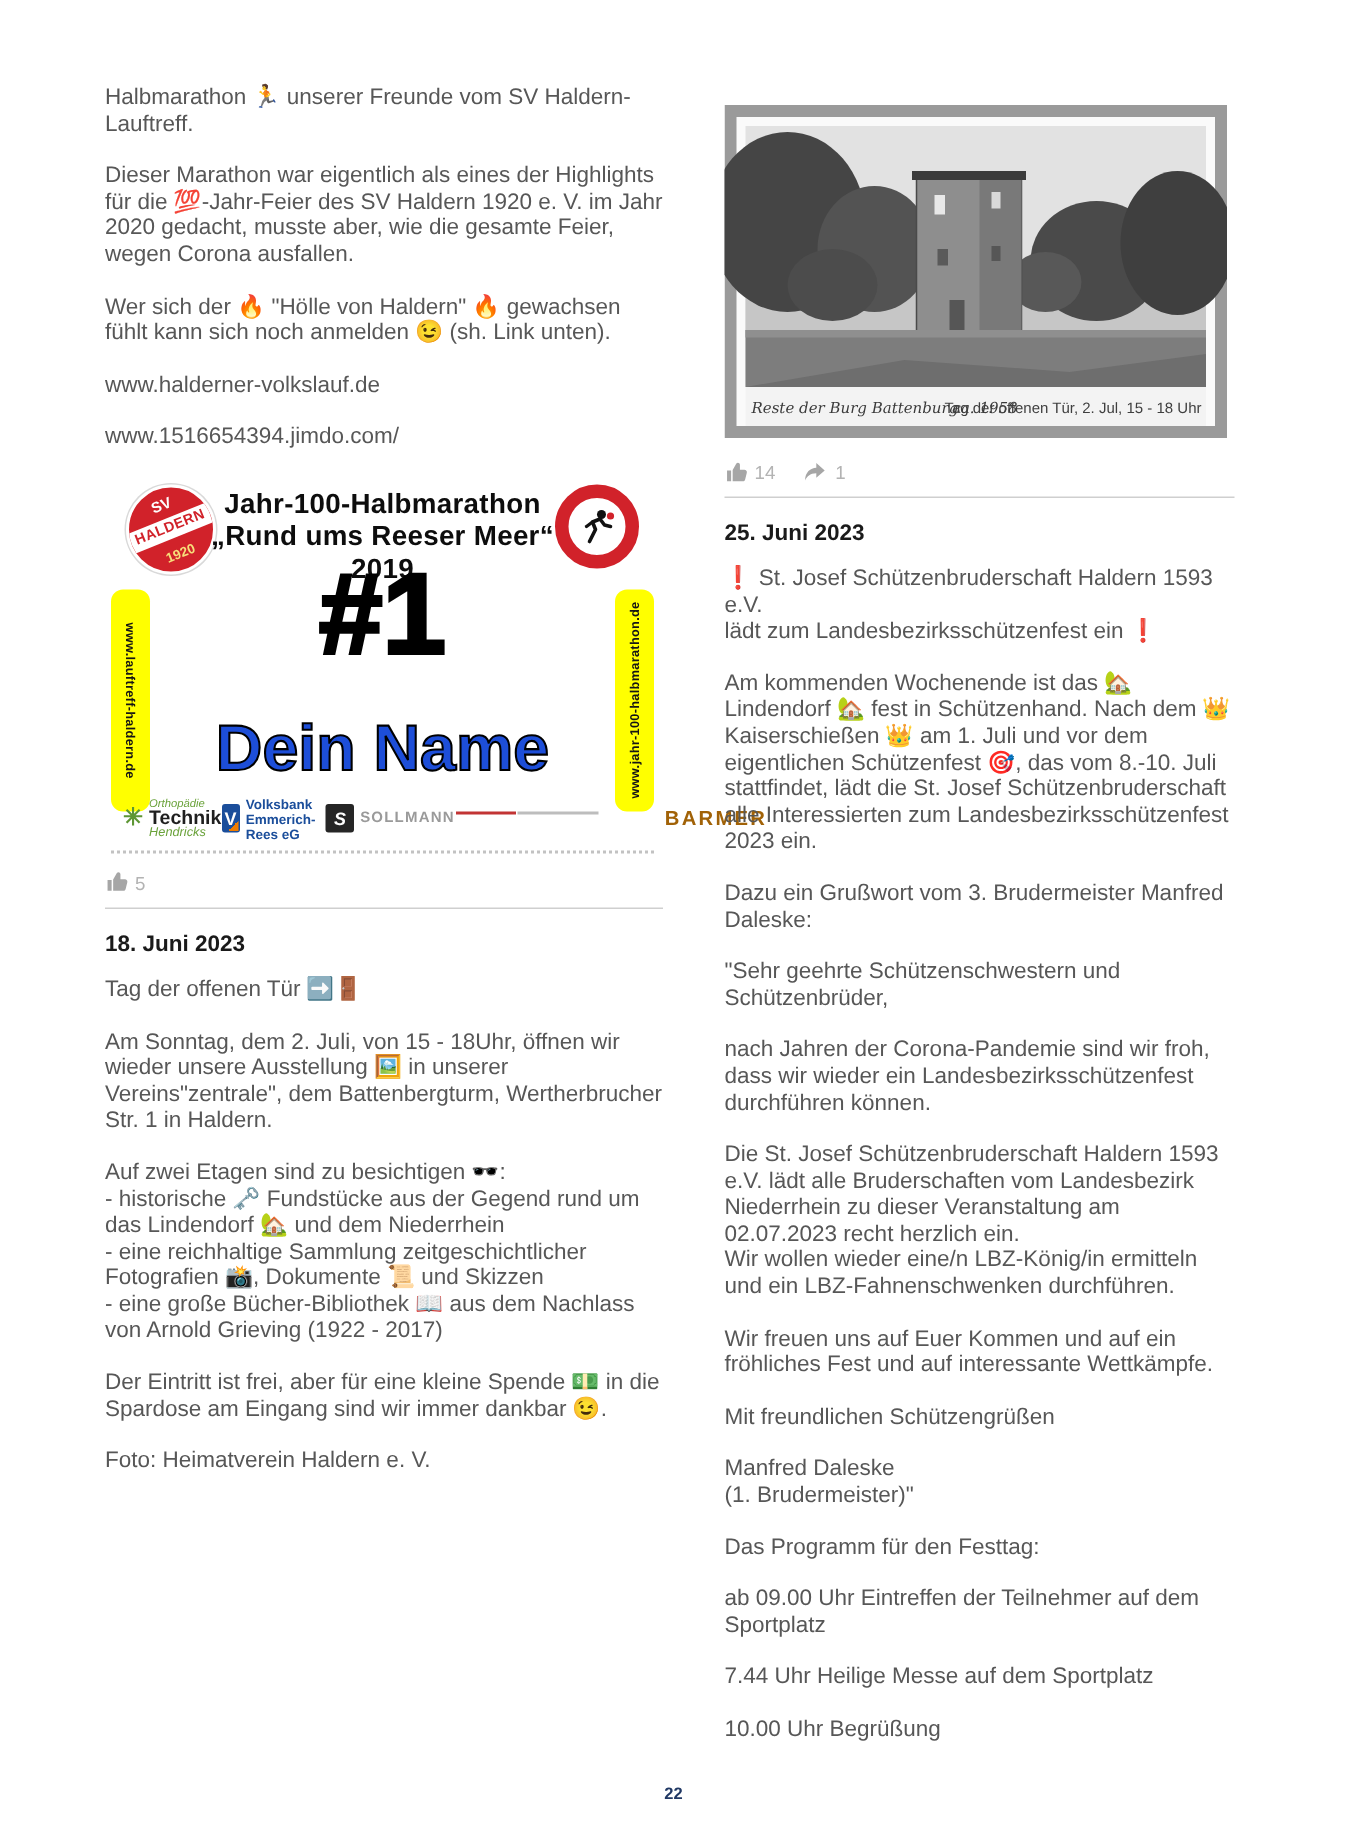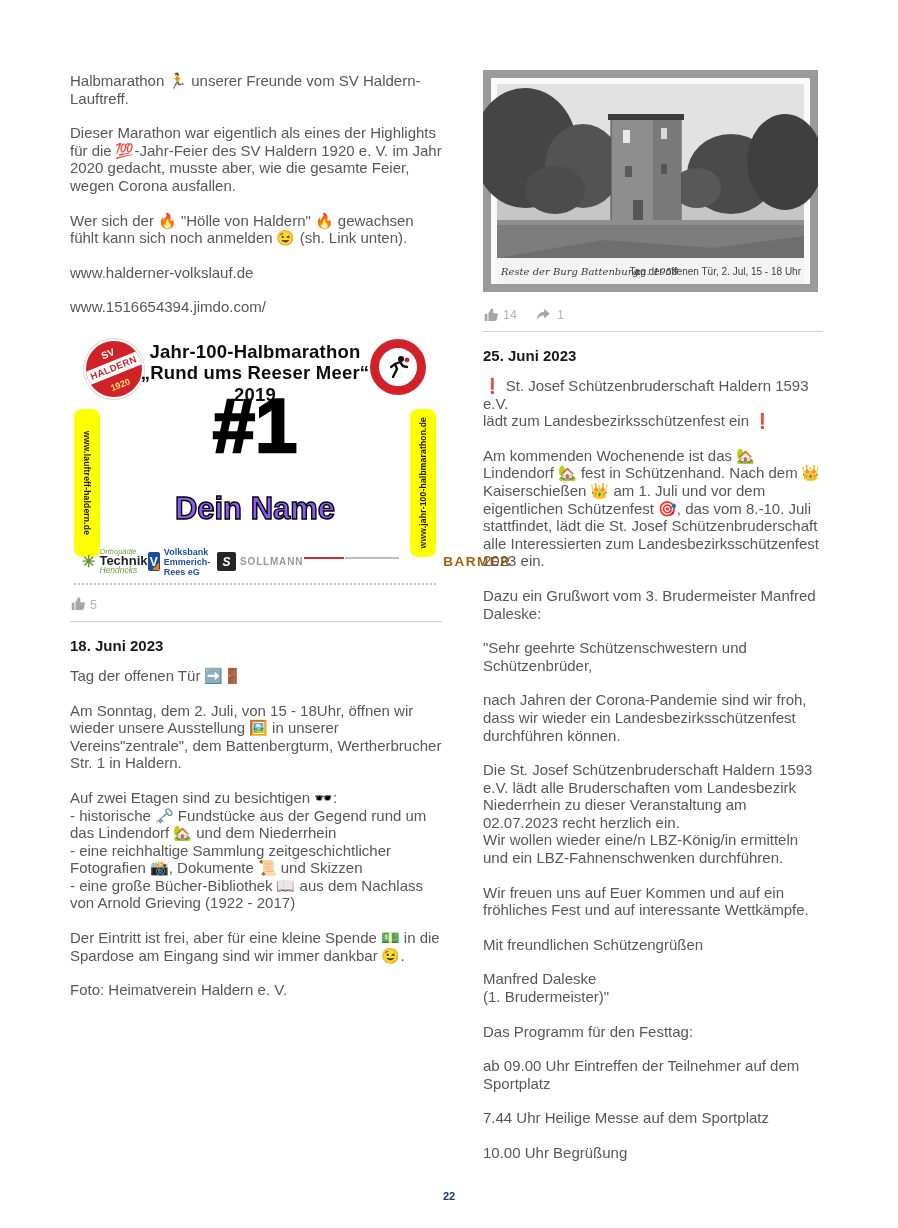--- a/index.html
+++ b/index.html
@@ -1,37 +1,37 @@
 <!DOCTYPE html>
 <html><head>
 <meta charset="utf-8">
 <style>
   html,body{margin:0;padding:0;background:#ffffff;}
   .page{position:relative;width:898px;height:1228px;background:#fff;overflow:hidden;
         font-family:"Liberation Sans",sans-serif;color:#575757;}
   .col{position:absolute;top:0;}
-  .col-left{left:70px;top:72px;width:372px;}
+  .col-left{left:70px;top:56px;width:372px;}
   .col-right{left:483px;top:70px;width:340px;}
   p.body{margin:0 0 17px 0;font-size:15px;line-height:17.6px;white-space:pre-line;}
   h3.post-date{margin:0 0 13px 0;font-size:15px;line-height:16px;color:#1a1a1a;font-weight:700;}
   hr.divider{border:0;border-top:1px solid #cfcfcf;margin:8px 0 16px 0;}
   .social{display:flex;align-items:center;gap:3px;color:#b3b3b3;font-size:12.5px;height:18px;margin:10px 0 0 0;}
   .social svg{display:block;}
   .social .count{position:relative;top:1px;}
   .social .share-wrap{margin-left:14px;display:flex;align-items:center;gap:6px;}
 
   
   .bib{position:relative;width:362px;height:250px;margin:0 0 0 4px;background:#fff;
        border-bottom:2px dotted #c2c2c2;}
   .bib-title{position:absolute;top:8px;left:58px;right:58px;text-align:center;color:#0d0d0d;
              font-weight:700;font-size:18.5px;line-height:21.5px;letter-spacing:.2px;}
   .bib-number{position:absolute;top:50px;left:0;right:0;text-align:center;color:#000;
               font-size:76px;line-height:86px;font-weight:900;-webkit-text-stroke:2.5px #000;}
-  .bib-name{position:absolute;top:158px;left:0;right:0;text-align:center;color:#8b5cf6;
-            font-size:31px;font-weight:800;-webkit-text-stroke:1.4px #000;}
+  .bib-name{position:absolute;top:158px;left:0;right:0;text-align:center;color:#1d4ed8;
+            font-size:43px;font-weight:800;-webkit-text-stroke:1.4px #000;}
   .bib-strip{position:absolute;top:76px;width:26px;height:148px;background:#ffff00;border-radius:8px;
              display:flex;align-items:center;justify-content:center;overflow:hidden;}
   .bib-strip.left{left:0;}
   .bib-strip.right{right:0;}
   .bib-strip span{font-size:8.5px;font-weight:700;color:#151515;letter-spacing:.2px;writing-mode:vertical-rl;}
   .bib-strip.right span{transform:rotate(180deg);}
   .logo-sv{position:absolute;left:10px;top:6px;width:56px;height:56px;border-radius:50%;
            background:#d1222a;border:2px solid #fff;box-shadow:0 0 0 1px #d9d9d9;overflow:hidden;}
   .logo-sv .tilt{position:absolute;inset:0;transform:rotate(-22deg);}
   .logo-sv .sv-top{position:absolute;top:6px;left:0;right:0;text-align:center;color:#fff;font-size:10px;font-weight:700;}

